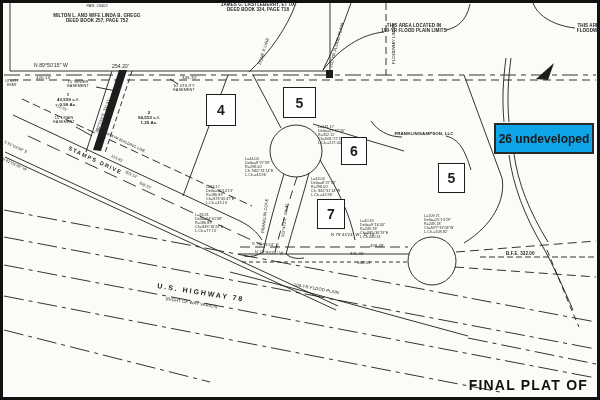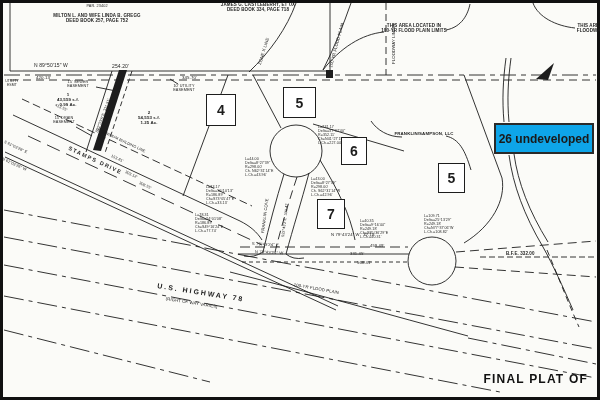--- a/index.html
+++ b/index.html
@@ -21,21 +21,21 @@
     display:flex;align-items:center;justify-content:center;
     font-size:14px;font-weight:bold;color:var(--ink);box-sizing:border-box;
   }
   .anno{
     position:absolute;background:#0ea5e9;border:2px solid #2a2a2a;
     display:flex;align-items:center;justify-content:center;
     font-size:12px;font-weight:700;color:#1a1a1a;box-sizing:border-box;
     font-family:"Liberation Sans",sans-serif;
   }
   #footer-title{
-    position:absolute;right:12px;bottom:14px;font-size:12px;font-weight:bold;
+    position:absolute;right:12px;bottom:7px;font-size:14px;font-weight:bold;
     letter-spacing:1.2px;color:#111;
   }
 </style>
 </head>
 <body>
 
 <div id="plat">
 
   <svg id="linework" width="600" height="400" viewBox="0 0 600 400" xmlns="http://www.w3.org/2000/svg">
 

